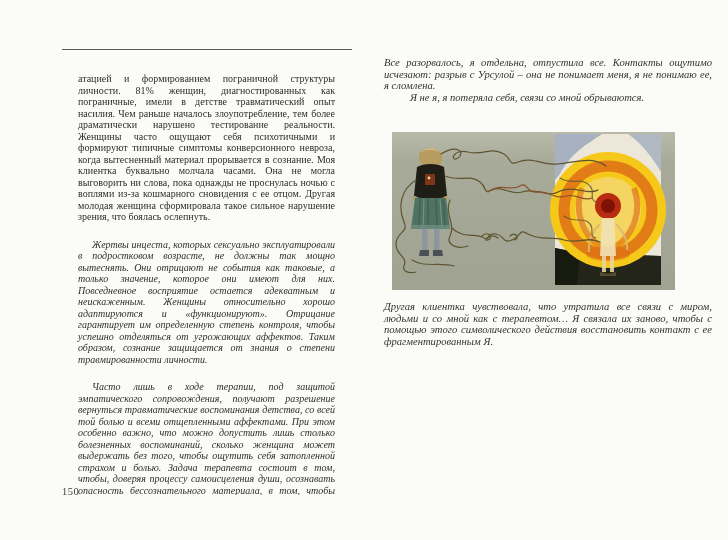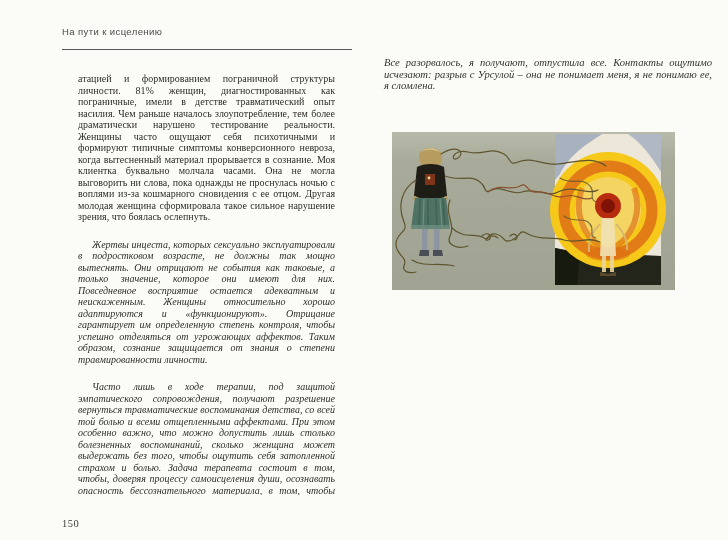--- a/index.html
+++ b/index.html
@@ -22,21 +22,21 @@
     background:#5a5a5a;
   }
   .body-text{
     position:absolute;left:62px;top:57px;width:289px;height:438px;
     font-size:10px;line-height:11.5px;color:#2f2d29;
     text-align:justify;overflow:hidden;
   }
   .body-text p{margin:16px;}
   .body-text p.indent{text-indent:14px;font-style:italic;}
   .page-number{
-    position:absolute;left:62px;top:518px;
+    position:absolute;left:62px;top:486px;
     font-size:10.5px;color:#3a3a38;letter-spacing:.5px;
   }
 
   .quote-block{
     position:absolute;left:20px;top:57px;width:328px;
     font-style:italic;font-size:10.6px;line-height:11.6px;color:#35322d;
   }
   .quote-block p{margin:0;}
   .quote-block p.justify{text-align:justify;}
   .quote-block p.indent{text-indent:26px;}
@@ -50,33 +50,33 @@
     position:absolute;left:20px;top:301px;width:328px;
     font-style:italic;font-size:10.6px;line-height:11.7px;color:#35322d;
     text-align:justify;
   }
   .thread{fill:none;stroke-width:1.2;stroke-linecap:round;}
 </style>
 </head>
 <body>
 
 <div class="page left-page">
-  <div class="running-head">На пути к исцелению</div>
   <div class="head-rule"></div>
   <div class="body-text">
     <p>атацией и формированием пограничной структуры личности. 81% женщин, диагностированных как пограничные, имели в детстве травматический опыт насилия. Чем раньше началось злоупотребление, тем более драматически нарушено тестирование реальности. Женщины часто ощущают себя психотичными и формируют типичные симптомы конверсионного невроза, когда вытесненный материал прорывается в сознание. Моя клиентка буквально молчала часами. Она не могла выговорить ни слова, пока однажды не проснулась ночью с воплями из-за кошмарного сновидения с ее отцом. Другая молодая женщина сформировала такое сильное нарушение зрения, что боялась ослепнуть.</p>
     <p class="indent">Жертвы инцеста, которых сексуально эксплуатировали в подростковом возрасте, не должны так мощно вытеснять. Они отрицают не события как таковые, а только значение, которое они имеют для них. Повседневное восприятие остается адекватным и неискаженным. Женщины относительно хорошо адаптируются и «функционируют». Отрицание гарантирует им определенную степень контроля, чтобы успешно отделяться от угрожающих аффектов. Таким образом, сознание защищается от знания о степени травмированности личности.</p>
     <p class="indent">Часто лишь в ходе терапии, под защитой эмпатического сопровождения, получают разрешение вернуться травматические воспоминания детства, со всей той болью и всеми отщепленными аффектами. При этом особенно важно, что можно допустить лишь столько болезненных воспоминаний, сколько женщина может выдержать без того, чтобы ощутить себя затопленной страхом и болью. Задача терапевта состоит в том, чтобы, доверяя процессу самоисцеления души, осознавать опасность бессознательного материала, в том, чтобы помогать пострадавшей найти свою правду. В моем понимании речь идет не только о катарсическом переживании, то есть о воспоминании со всеми сопутствующими аффектами, а в конечном итоге об интегрировании этих травматических переживаний в свою жизнь. Только когда это произойдет, жизнь станет действительно возможной. Мой опыт и вся научная литература по переработке травмы уверенно подтверждают, что исцеление возможно.</p>
   </div>
   <div class="page-number">150</div>
 </div>
 
 <div class="page right-page">
   <div class="quote-block">
-    <p class="justify">Все разорвалось, я получают, отпустила все. Контакты ощутимо исчезают: разрыв с Урсулой – она не понимает меня, я не понимаю ее, я сломлена.</p>
+    <p class="justify">Все разорвалось, я отдельна, отпустила все. Контакты ощутимо исчезают: разрыв с Урсулой – она не понимает меня, я не понимаю ее, я сломлена.</p>
+    <p class="indent">Я не я, я потеряла себя, связи со мной обрываются.</p>
   </div>
 
   <div class="illustration">
     <svg viewBox="0 0 283 158" xmlns="http://www.w3.org/2000/svg">
       <defs>
         <linearGradient id="bgGrad" x1="0" y1="0" x2="0" y2="1">
           <stop offset="0" stop-color="var(--ill-bg-light,#b8bbaa)"></stop>
           <stop offset="0.18" stop-color="var(--ill-bg,#a8ab9a)"></stop>
           <stop offset="1" stop-color="#a0a392"></stop>
         </linearGradient>
@@ -135,13 +135,14 @@
         <path class="thread" stroke="var(--thread-olive,#5e552f)" d="M24 48 C8 58 6 76 12 90 C17 101 4 100 4 112 C4 124 16 124 12 134 C10 139 16 142 24 140"></path>
         <path class="thread" stroke="var(--thread-olive,#5e552f)" d="M58 68 C52 82 64 92 58 104 C54 112 64 118 76 114"></path>
         <path class="thread" stroke="var(--thread-olive,#5e552f)" d="M60 96 C72 108 84 100 92 106 C98 110 94 100 104 102 C114 104 110 112 120 108 C130 104 126 96 136 102 C148 109 160 104 172 108 C186 112 196 104 208 110"></path>
         <path class="thread" stroke="var(--thread-olive,#5e552f)" d="M90 104 C96 98 102 106 96 108 C90 110 98 100 106 106 M118 104 C124 98 128 108 122 108"></path>
         <path class="thread" stroke="var(--thread-olive,#5e552f)" d="M20 128 C32 136 48 130 62 134"></path>
         <path class="thread" stroke="var(--thread-olive,#5e552f)" opacity="0.8" d="M168 46 C180 54 190 44 198 54 C204 61 196 66 204 70 M172 84 C182 92 192 84 198 92 C203 98 196 104 204 106"></path>
       </g>
     </svg>
   </div>
 
+  <div class="caption">Другая клиентка чувствовала, что утратила все связи с миром, людьми и со мной как с терапевтом… Я связала их заново, чтобы с помощью этого символического действия восстановить контакт с ее фрагментированным Я.</div>
 </div>
 
 </body></html>

